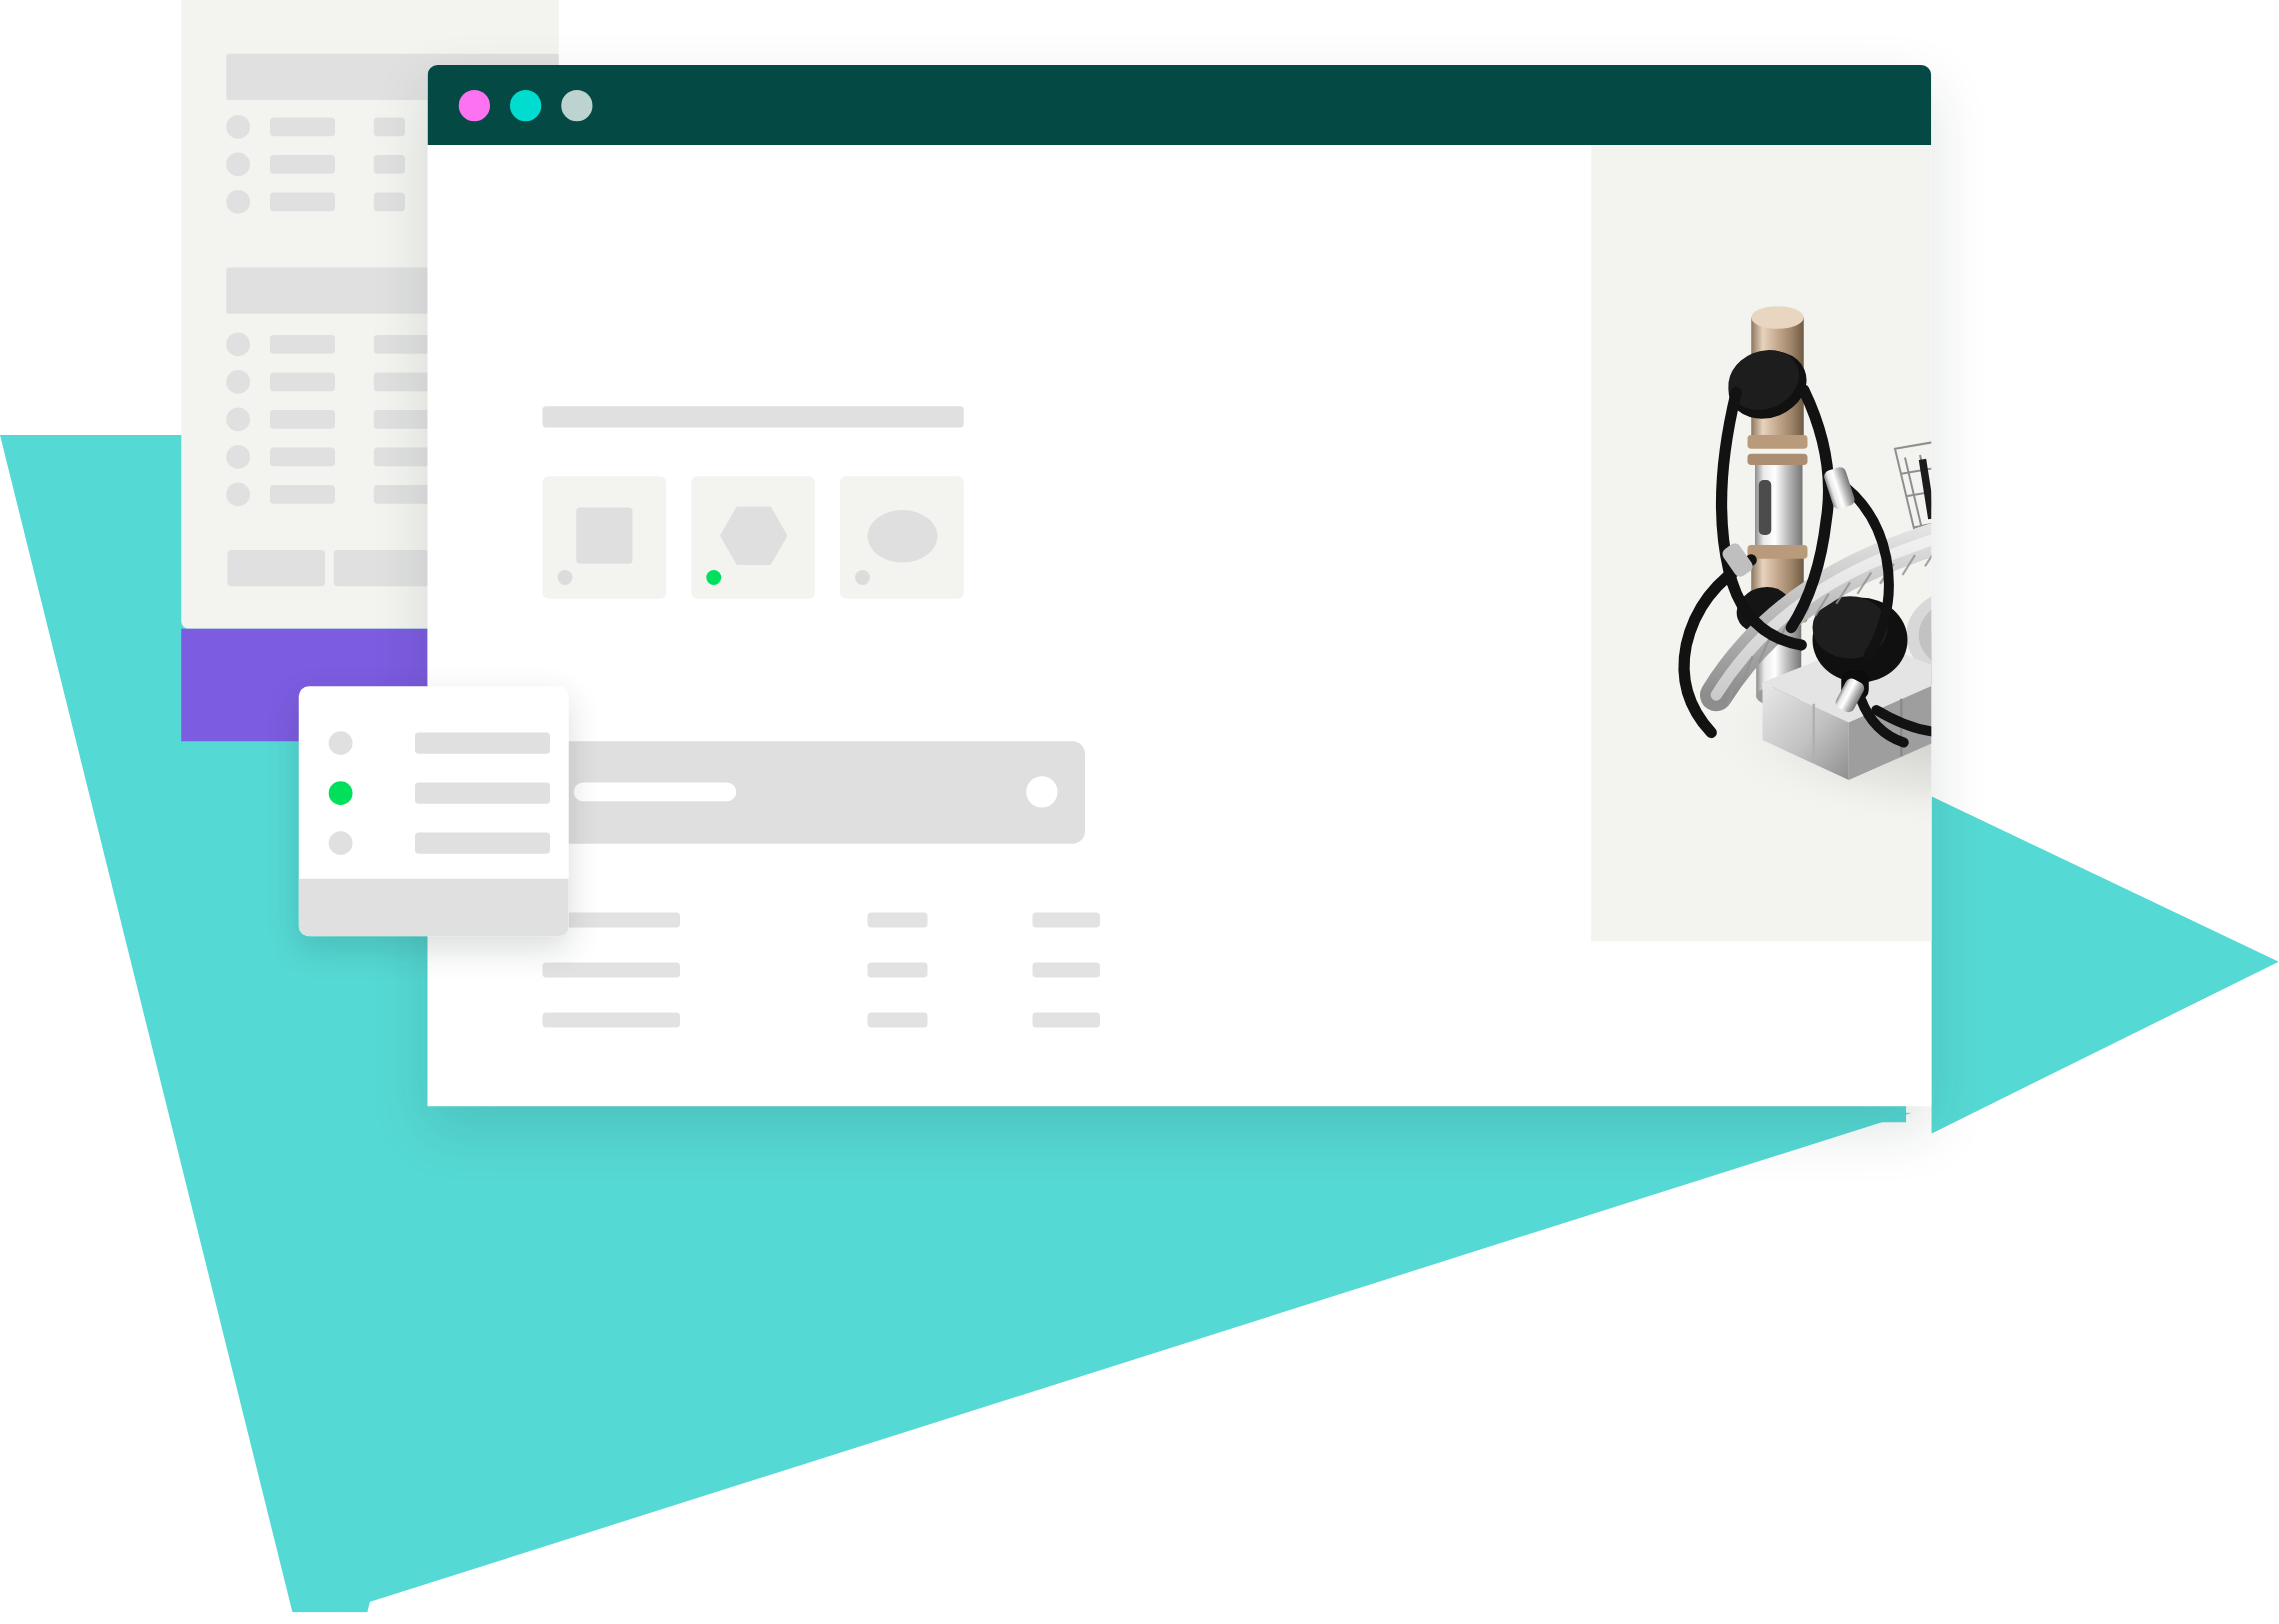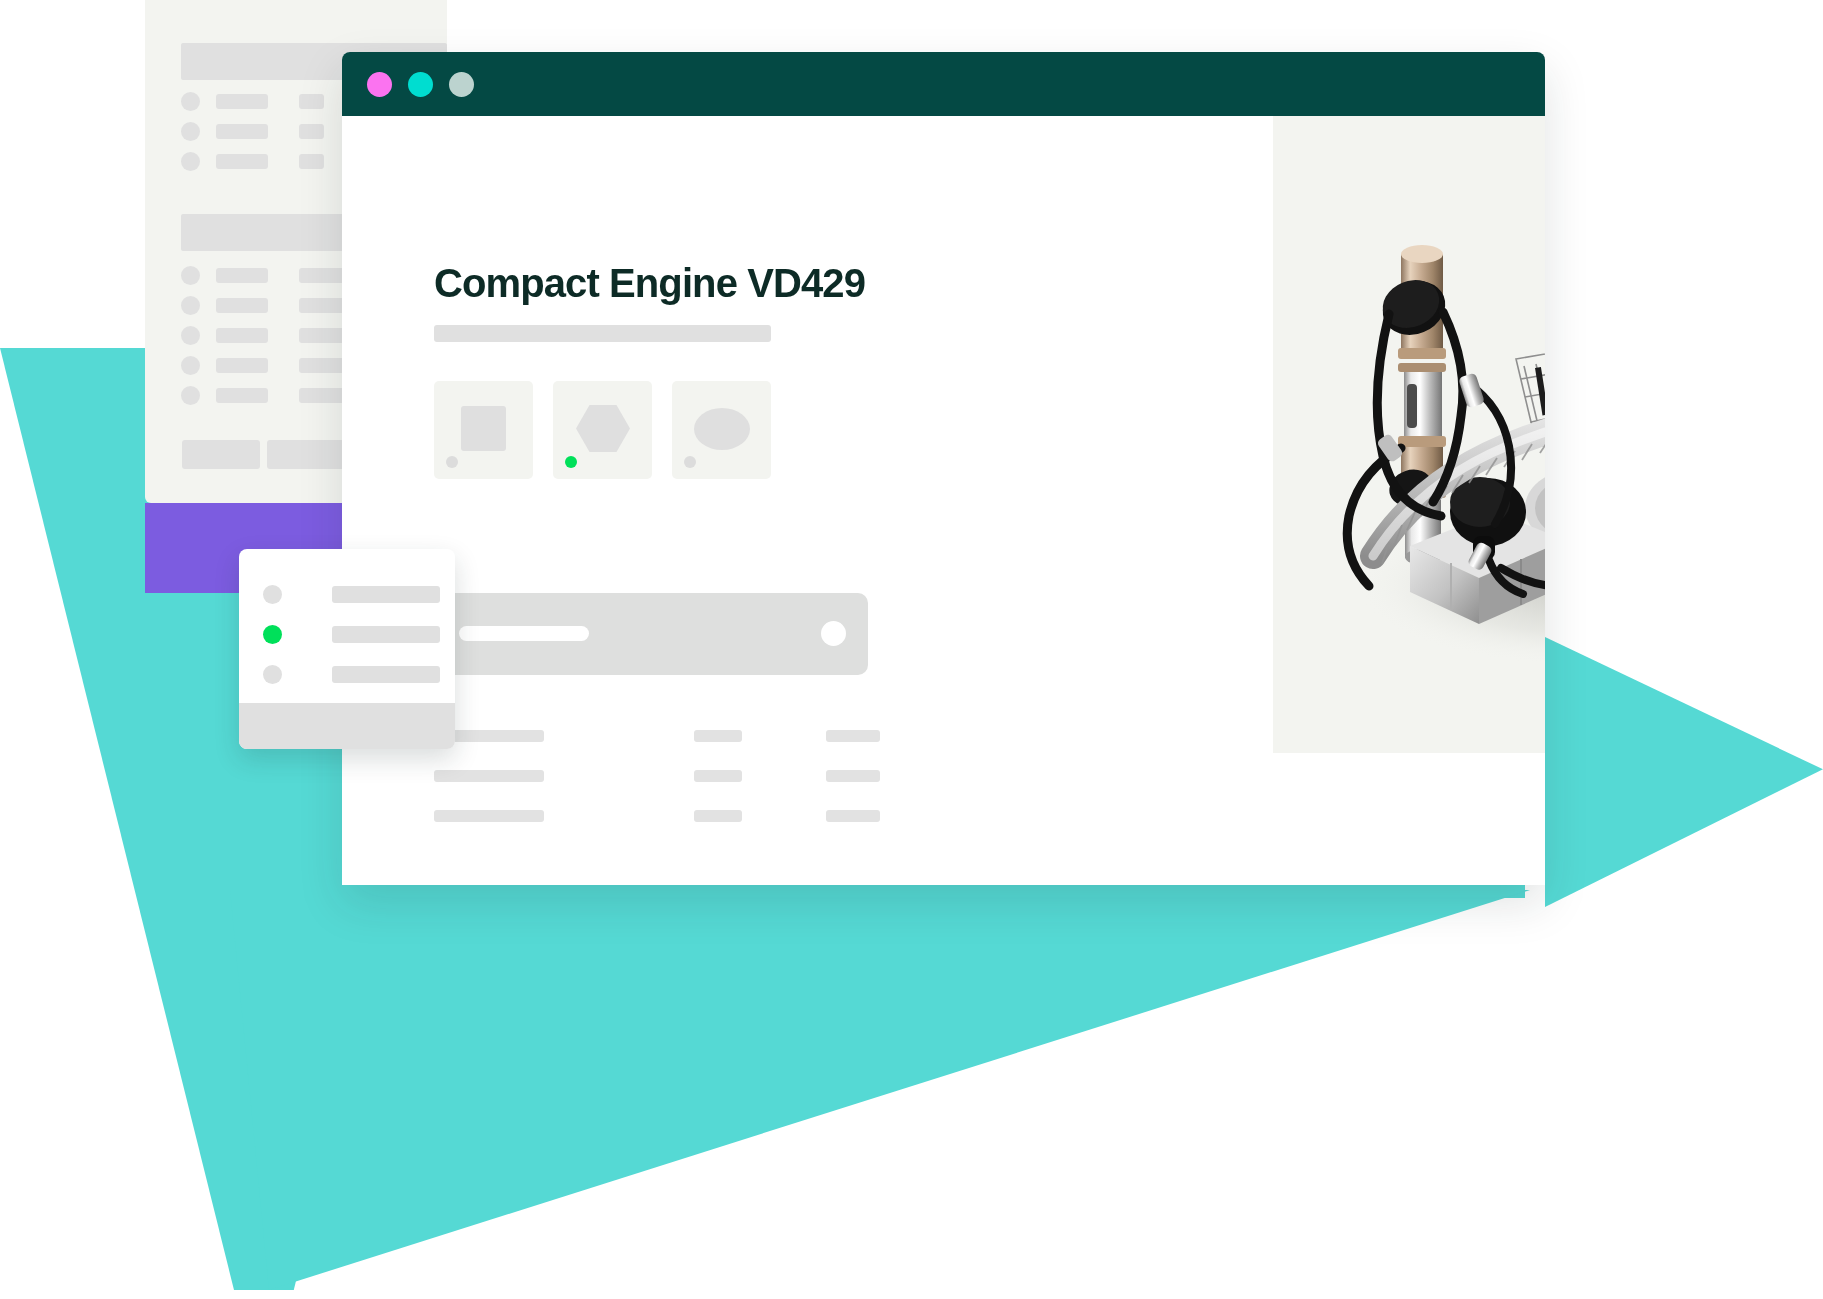--- a/index.html
+++ b/index.html
@@ -278,21 +278,20 @@
     <div id="titlebar">
       <span class="tl-dot" id="dot-close"></span>
       <span class="tl-dot" id="dot-minimize"></span>
       <span class="tl-dot" id="dot-maximize"></span>
     </div>
 
     <div id="window-body">
 
       <div id="left-pane">
 
-        <h1 id="product-title">Compact Engine VD429</h1>
 
         <div id="subtitle-bar"></div>
 
         <div id="option-tiles">
           <div class="tile">
             <span class="tile-shape shape-square"></span>
             <span class="tile-indicator"></span>
           </div>
           <div class="tile">
             <span class="tile-shape shape-hexagon"></span>

